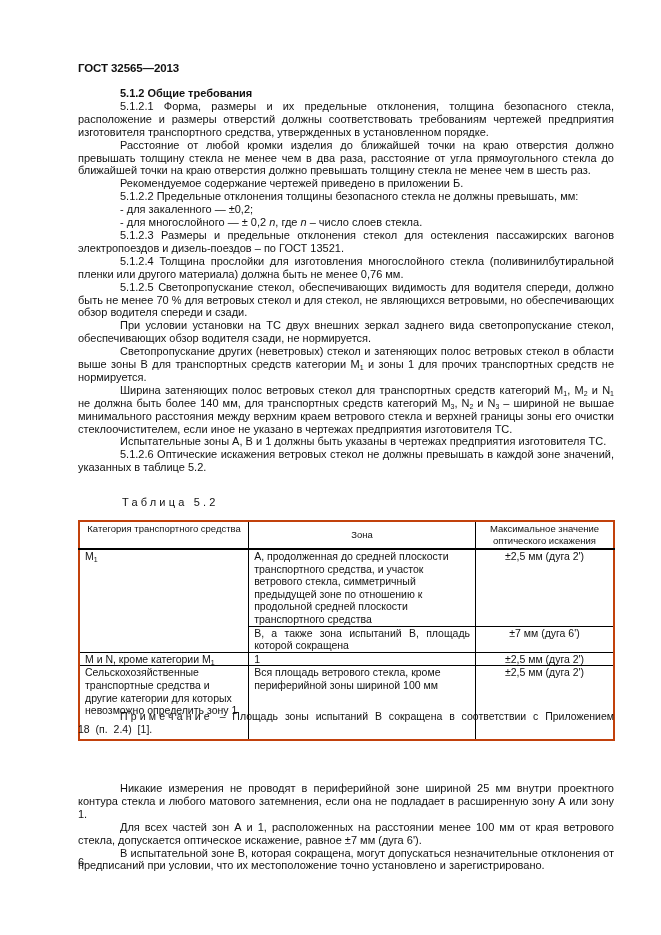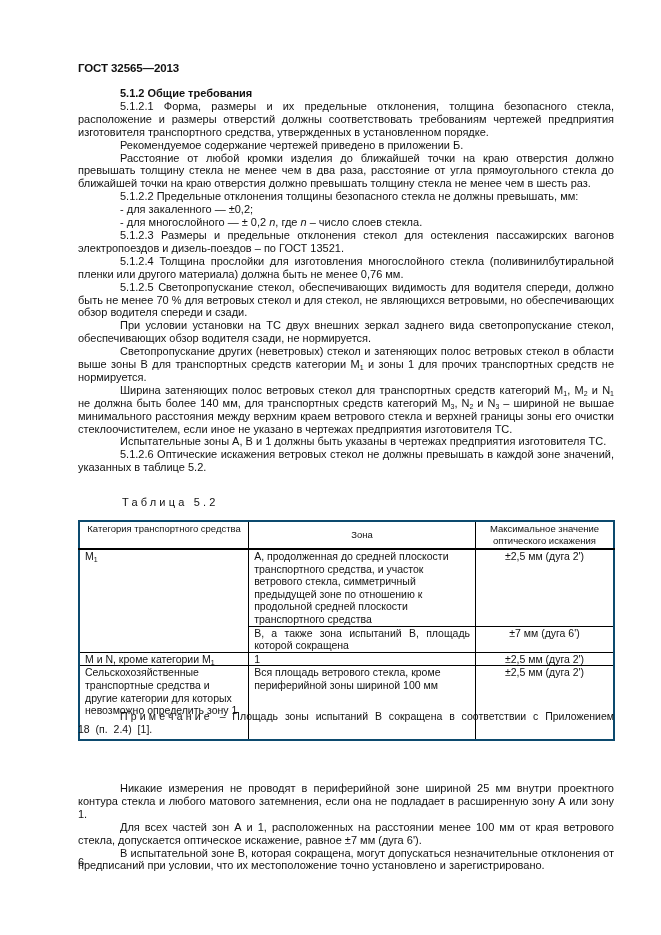--- a/index.html
+++ b/index.html
@@ -17,38 +17,38 @@
   sub { font-size: 7px; vertical-align: -2px; line-height: 0; }
   i { font-style: italic; }
   table.t {
     position: absolute; left: 78px; top: 520px; width: 537px;
     border-collapse: collapse; font-size: 10.5px; line-height: 12.6px;
   }
   table.t td, table.t th {
     border: 1px solid #000; padding: 0 5px; vertical-align: top; font-weight: normal;
   }
   table.t th { font-size: 9.5px; line-height: 11.5px; text-align: center; padding: 1px 5px 2px; }
-  table.t { border: 2px solid #0c4a6e; padding-left: 16px; }
+  table.t { border: 2px solid #c2410c; padding-left: 16px; }
   table.t tr.head th { border-bottom: 2px solid #000; }
   td.c3 { text-align: center; }
   td.just { text-align: justify; }
   .pagenum { position: absolute; left: 78px; top: 856px; font-size: 11px; }
 </style>
 </head>
 <body>
 
 <div class="page">
 
   <div class="hdr">ГОСТ 32565—2013</div>
 
   <div class="text" style="top:87px;">
     <p class="p ind b">5.1.2 Общие требования</p>
     <p class="p ind">5.1.2.1 Форма, размеры и их предельные отклонения, толщина безопасного стекла, расположение и размеры отверстий должны соответствовать требованиям чертежей предприятия изготовителя транспортного средства, утвержденных в установленном порядке.</p>
+    <p class="p ind">Расстояние от любой кромки изделия до ближайшей точки на краю отверстия должно превышать толщину стекла не менее чем в два раза, расстояние от угла прямоугольного стекла до ближайшей точки на краю отверстия должно превышать толщину стекла не менее чем в шесть раз.</p>
     <p class="p ind">Рекомендуемое содержание чертежей приведено в приложении Б.</p>
-    <p class="p ind">Расстояние от любой кромки изделия до ближайшей точки на краю отверстия должно превышать толщину стекла не менее чем в два раза, расстояние от угла прямоугольного стекла до ближайшей точки на краю отверстия должно превышать толщину стекла не менее чем в шесть раз.</p>
     <p class="p ind">5.1.2.2 Предельные отклонения толщины безопасного стекла не должны превышать, мм:</p>
     <p class="p ind">- для закаленного — ±0,2;</p>
     <p class="p ind"><span>- для многослойного — ± 0,2 </span><i>n</i><span>, где </span><i>n</i><span> – число слоев стекла.</span></p>
     <p class="p ind">5.1.2.3 Размеры и предельные отклонения стекол для остекления пассажирских вагонов электропоездов и дизель-поездов – по ГОСТ 13521.</p>
     <p class="p ind">5.1.2.4 Толщина прослойки для изготовления многослойного стекла (поливинилбутиральной пленки или другого материала) должна быть не менее 0,76 мм.</p>
     <p class="p ind">5.1.2.5 Светопропускание стекол, обеспечивающих видимость для водителя спереди, должно быть не менее 70 % для ветровых стекол и для стекол, не являющихся ветровыми, но обеспечивающих обзор водителя спереди и сзади.</p>
     <p class="p ind">При условии установки на ТС двух внешних зеркал заднего вида светопропускание стекол, обеспечивающих обзор водителя сзади, не нормируется.</p>
     <p class="p ind"><span>Светопропускание других (неветровых) стекол и затеняющих полос ветровых стекол в области выше зоны В для транспортных средств категории М</span><sub>1</sub><span> и зоны 1 для прочих транспортных средств не нормируется.</span></p>
     <p class="p ind"><span>Ширина затеняющих полос ветровых стекол для транспортных средств категорий М</span><sub>1</sub><span>, М</span><sub>2</sub><span> и N</span><sub>1</sub><span> не должна быть более 140 мм, для транспортных средств категорий М</span><sub>3</sub><span>, N</span><sub>2</sub><span> и N</span><sub>3</sub><span> – шириной не вышае минимального расстояния между верхним краем ветрового стекла и верхней границы зоны его очистки стеклоочистителем, если иное не указано в чертежах предприятия изготовителя ТС.</span></p>
     <p class="p ind">Испытательные зоны А, В и 1 должны быть указаны в чертежах предприятия изготовителя ТС.</p>

